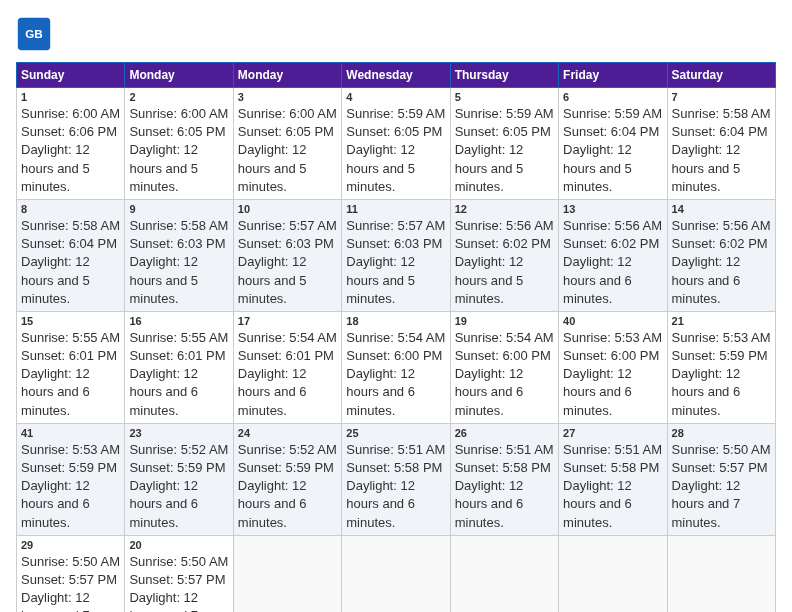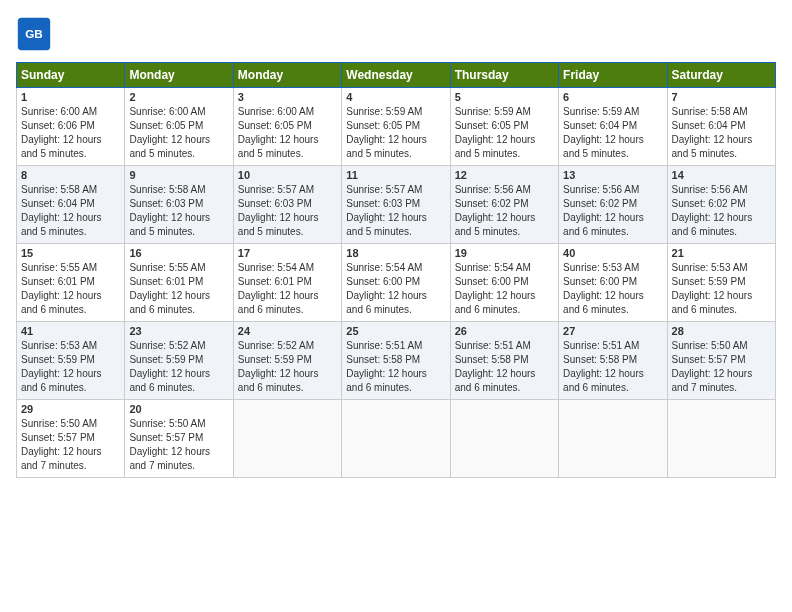--- a/index.html
+++ b/index.html
@@ -46,21 +46,21 @@
     .location-title {
       font-size: 15px;
       color: #555;
     }
     .calendar-table {
       width: 100%;
       border-collapse: collapse;
       table-layout: fixed;
     }
     .calendar-table th {
-      background-color: #4d7c0f;
+      background-color: #4c1d95;
       color: #fff;
       font-size: 12px;
       font-weight: bold;
       padding: 5px 4px;
       text-align: left;
       border: 1px solid #1565C0;
     }
     .calendar-table td {
       border: 1px solid #ccc;
       vertical-align: top;
@@ -75,21 +75,21 @@
     .calendar-table tr:nth-child(odd) td {
       background-color: #fff;
     }
     .day-num {
       font-size: 11px;
       font-weight: bold;
       display: block;
       margin-bottom: 2px;
     }
     .day-detail {
-      font-size: 10px;
+      font-size: 13px;
       line-height: 1.4;
       color: #333;
     }
     .empty-cell {
       background-color: #f9f9f9 !important;
     }
   </style>
 </head>
 <body>
 

